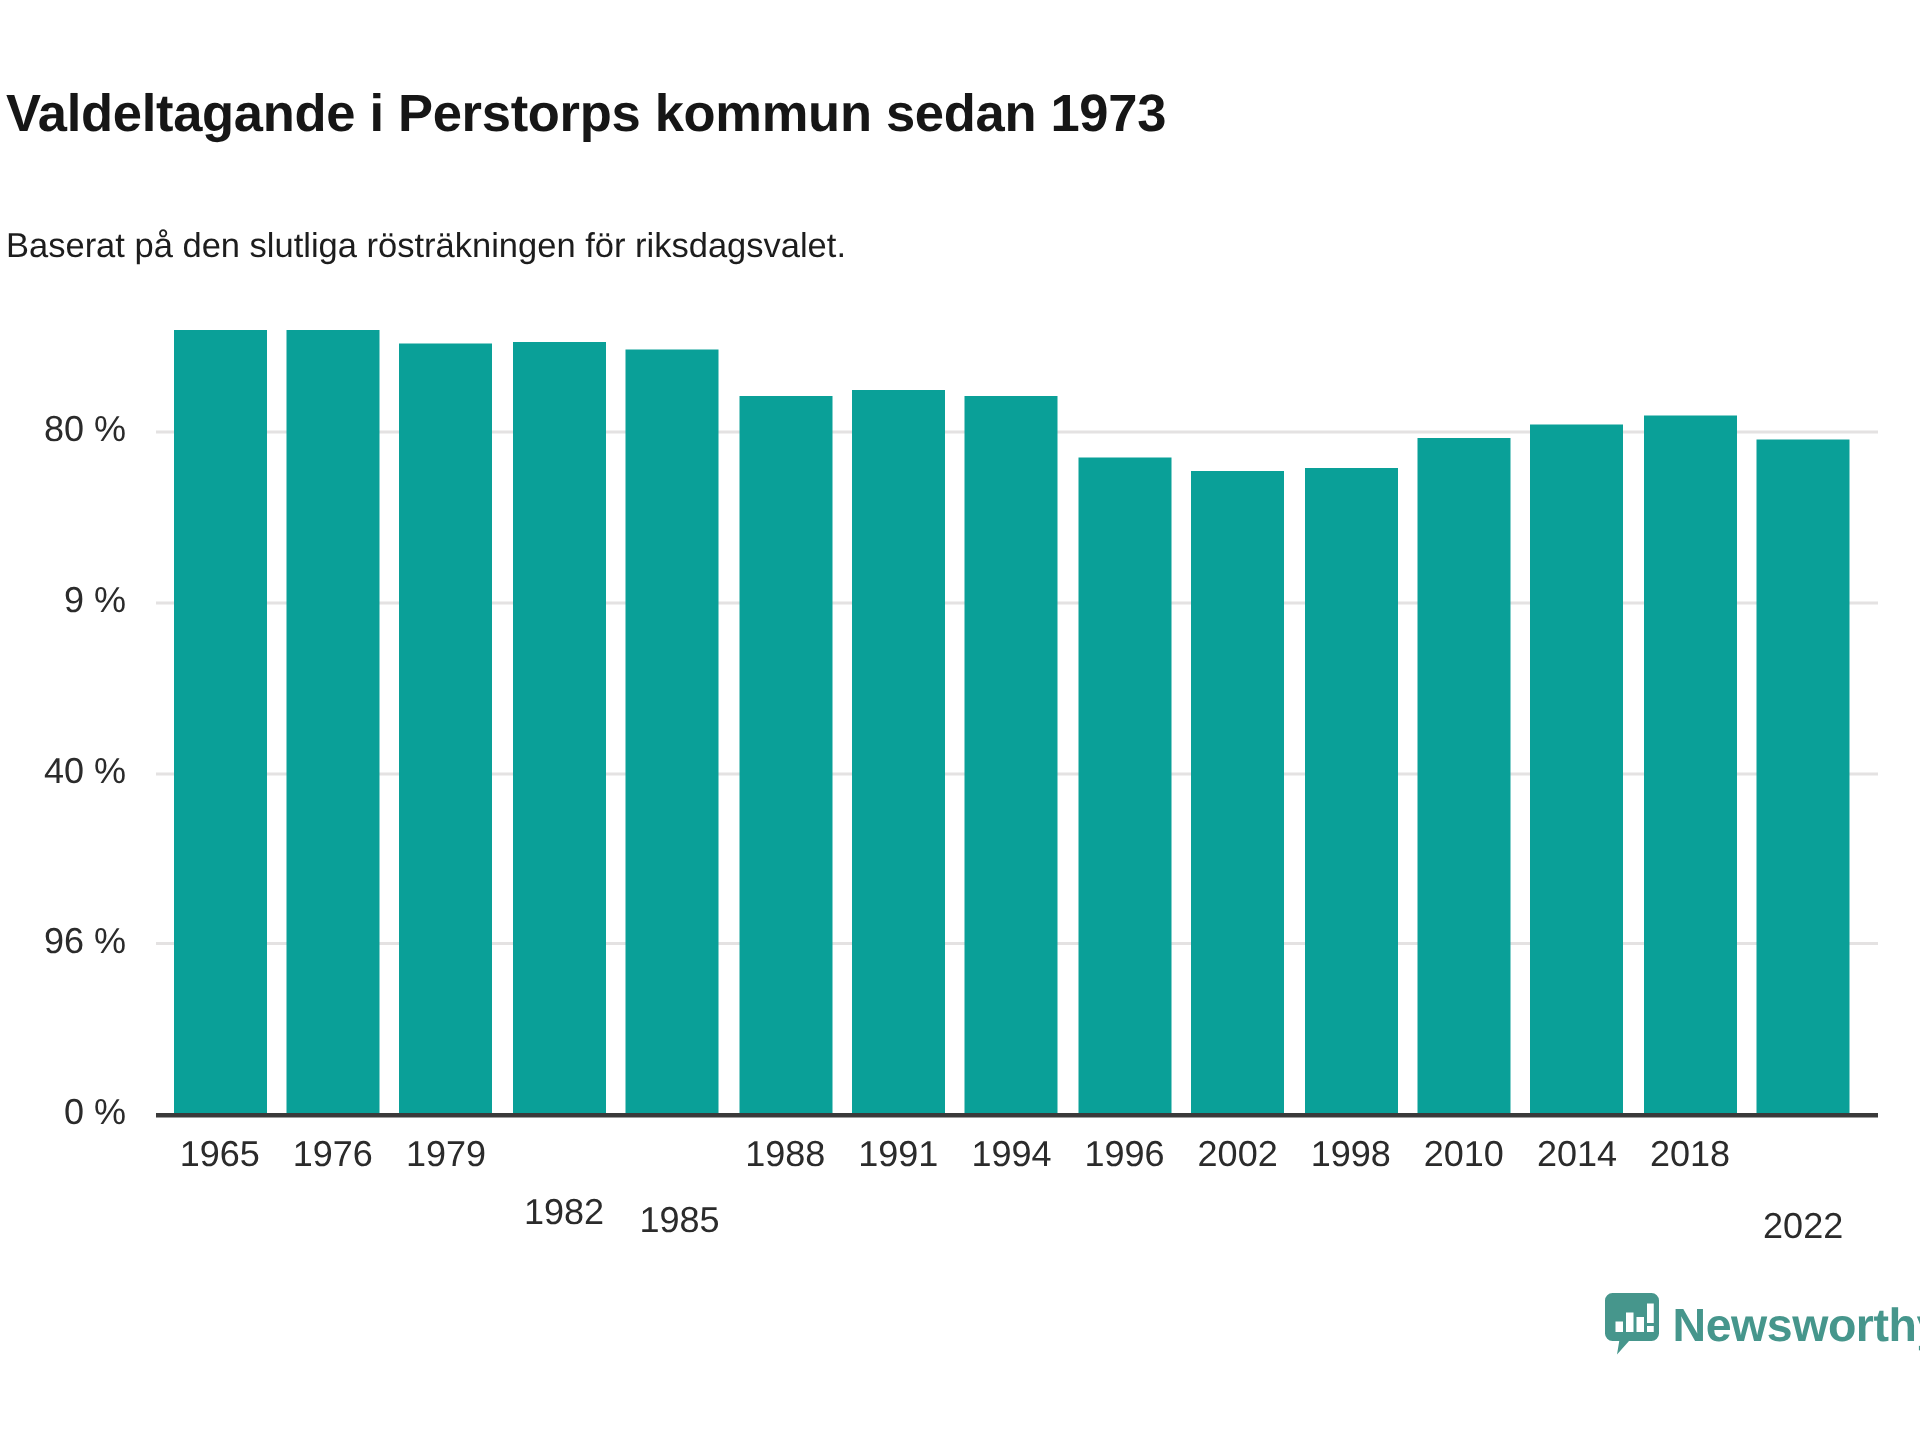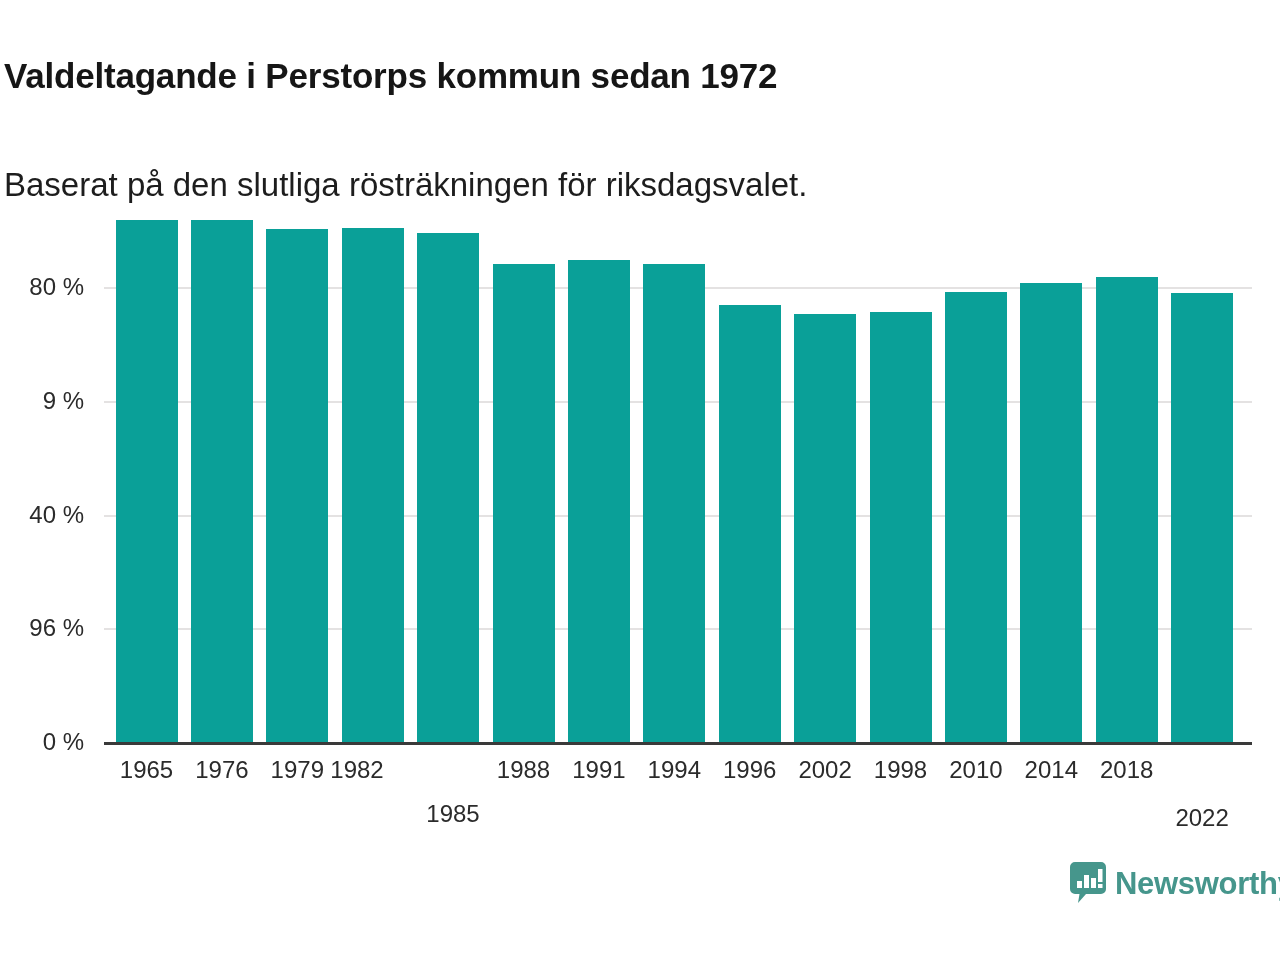--- a/index.html
+++ b/index.html
@@ -24,22 +24,22 @@
     top: 56px;
     font-size: 35px;
     font-weight: bold;
     letter-spacing: -0.2px;
     color: #161616;
     white-space: nowrap;
   }
   #chart-subtitle {
     position: absolute;
     left: 4px;
-    top: 166px;
-    font-size: 33px;
+    top: 150px;
+    font-size: 23px;
     font-weight: normal;
     color: #1d1d1d;
     white-space: nowrap;
   }
 
   
   #plot {
     position: absolute;
     left: 0;
     top: 0;
@@ -106,21 +106,21 @@
     font-size: 31px;
     font-weight: bold;
     color: #46968c;
     letter-spacing: -0.3px;
     line-height: 1;
   }
 </style>
 </head>
 <body>
 
-<div id="chart-title">Valdeltagande i Perstorps kommun sedan 1972</div>
+<div id="chart-title">Valdeltagande i Perstorps kommun sedan 1973</div>
 <div id="chart-subtitle">Baserat på den slutliga rösträkningen för riksdagsvalet.</div>
 
 <div id="plot">
   <div id="gridlines">
       <div class="gridline" style="top: 628.32px;"></div>
       <div class="gridline" style="top: 514.64px;"></div>
       <div class="gridline" style="top: 400.96px;"></div>
       <div class="gridline" style="top: 287.28px;"></div>
     </div>
   <div id="bars">
@@ -145,21 +145,21 @@
       <div class="y-label" style="top: 728px;">0 %</div>
       <div class="y-label" style="top: 614.32px;">96 %</div>
       <div class="y-label" style="top: 500.64px;">40 %</div>
       <div class="y-label" style="top: 386.96px;">9 %</div>
       <div class="y-label" style="top: 273.28px;">80 %</div>
     </div>
   <div id="x-labels">
       <div class="x-label" style="left: 111.5px; width: 70px;">1965</div>
       <div class="x-label" style="left: 186.9px; width: 70px;">1976</div>
       <div class="x-label" style="left: 262.3px; width: 70px;">1979</div>
-      <div class="x-label" style="left: 322px; width: 70px;">1982</div>
+      <div class="x-label" style="left: 341px; width: 70px; margin-top: 39px;">1982</div>
       <div class="x-label" style="left: 418px; width: 70px; margin-top: 44px;">1985</div>
       <div class="x-label" style="left: 488.5px; width: 70px;">1988</div>
       <div class="x-label" style="left: 563.9px; width: 70px;">1991</div>
       <div class="x-label" style="left: 639.3px; width: 70px;">1994</div>
       <div class="x-label" style="left: 714.7px; width: 70px;">1996</div>
       <div class="x-label" style="left: 790.1px; width: 70px;">2002</div>
       <div class="x-label" style="left: 865.5px; width: 70px;">1998</div>
       <div class="x-label" style="left: 940.9px; width: 70px;">2010</div>
       <div class="x-label" style="left: 1016.3px; width: 70px;">2014</div>
       <div class="x-label" style="left: 1091.7px; width: 70px;">2018</div>

